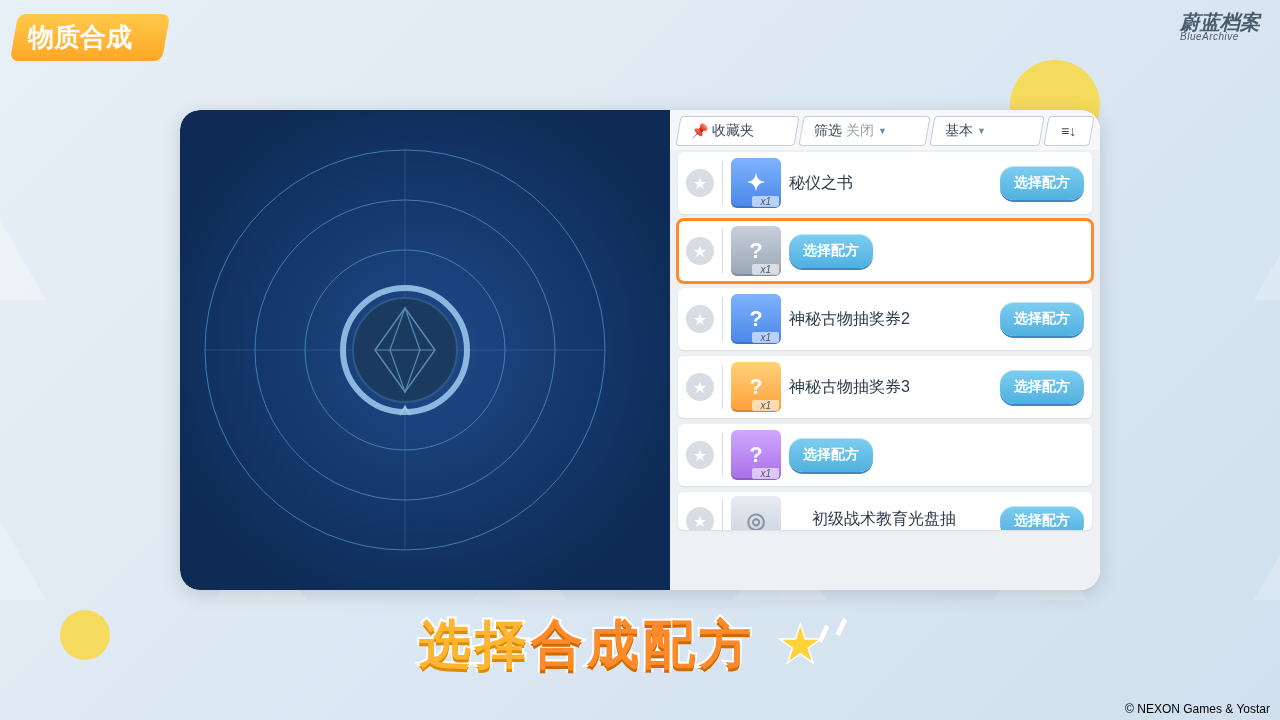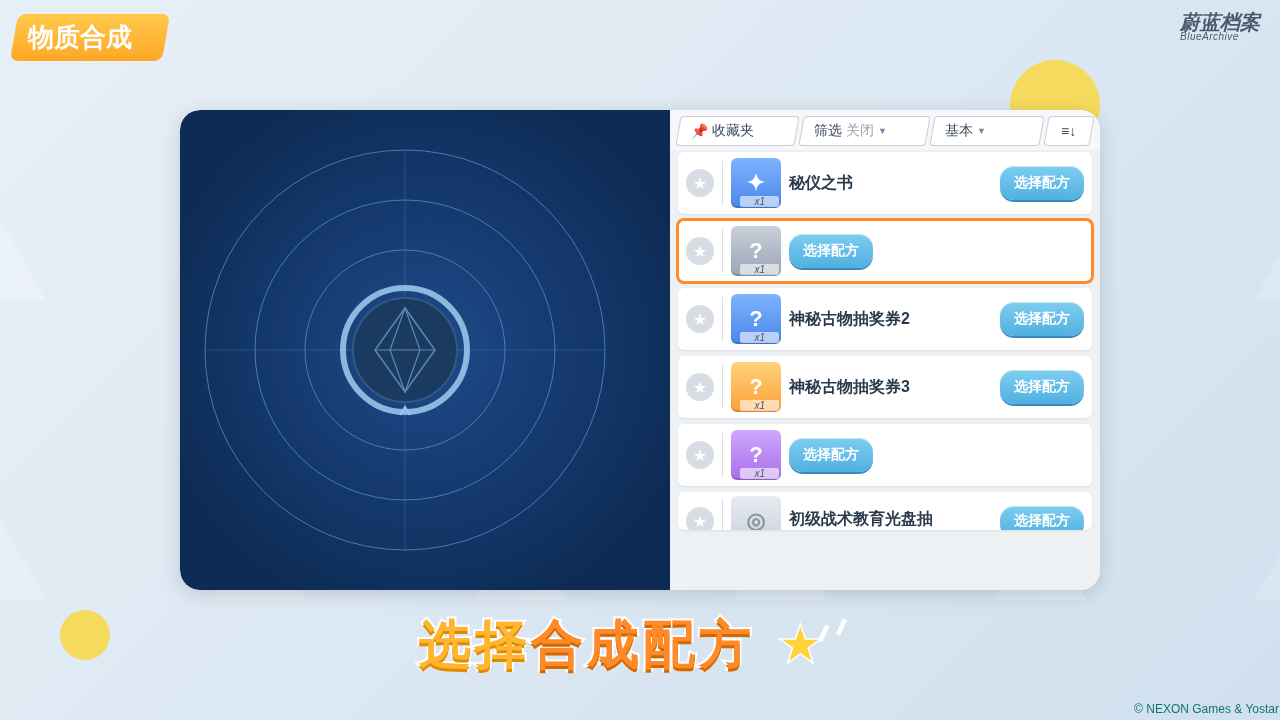--- a/index.html
+++ b/index.html
@@ -131,45 +131,45 @@
   .item-ico {
     width: 50px; height: 50px; border-radius: 6px;
     position: relative; flex: 0 0 50px;
     display:flex; align-items:center; justify-content:center;
     font-size: 22px; color: #fff; font-weight: bold;
     box-shadow: inset 0 -2px 0 rgba(0,0,0,0.15);
   }
   .item-ico .qty {
     position:absolute; right:2px; bottom:1px;
     font-size:10px; color:#4a5a6a; font-style: italic;
-    background: rgba(255,255,255,0.6); padding: 0 14px; border-radius: 2px;
+    background: rgba(255,255,255,0.6); padding: 0 8px; border-radius: 2px;
     font-weight: normal;
   }
   .rar-blue   { background: linear-gradient(#7fb3ff,#4a86e8); }
   .rar-gray   { background: linear-gradient(#c8d0da,#9aa5b5); }
   .rar-gold   { background: linear-gradient(#ffd27a,#ff9f3a); }
   .rar-purple { background: linear-gradient(#d0a8ff,#a86ee8); }
   .rar-white  { background: linear-gradient(#e8ecf2,#c8d0da); color:#8a96a4; }
 
   .item-name {
-    flex: 1; font-size: 16px; color: #2a3a4a; font-weight: 700;
+    flex: 1; font-size: 16px; color: #2a3a4a; font-weight: 400;
     white-space: nowrap; overflow: hidden; text-overflow: ellipsis;
   }
   .choose-btn {
     background: linear-gradient(#7ecdf0,#50b0e0);
     color: #fff; font-size: 14px; font-weight: bold;
     border: none; border-radius: 14px;
     padding: 8px 14px;
     cursor: pointer;
     box-shadow: 0 2px 0 #3a8ac0, inset 0 1px 0 rgba(255,255,255,0.5);
   }
   .recipe-row.cut { height: 38px; overflow: hidden; padding-top:0; padding-bottom:0; }
   .recipe-row.cut .item-ico, .recipe-row.cut .star-slot, .recipe-row.cut .divider { transform: translateY(10px); }
   .recipe-row.cut .choose-btn { transform: translateY(10px); padding:6px 14px; }
-  .recipe-row.cut .item-name { transform: translateY(8px); }
+  .recipe-row.cut .item-name { transform: translateY(8px); margin-left: 23px; }
 
   
   .caption {
     position: absolute; bottom: 40px; left: 0; right: 0;
     text-align: center;
     font-size: 52px; font-weight: 900;
     letter-spacing: 4px;
     z-index: 4;
     white-space: nowrap;
   }
@@ -195,22 +195,22 @@
     position: relative; top:-4px;
   }
   .cap-dash {
     display:inline-block; color:#ffb530; font-size:30px;
     transform: rotate(-20deg) translateY(-18px);
     -webkit-text-stroke: 2px #fff;
   }
 
   
   .copyright {
-    position: absolute; bottom: 4px; right: 1px;
-    font-size: 12px; color: #0f766e; z-index:5;
+    position: absolute; bottom: 4px; right: 10px;
+    font-size: 12px; color: #000000; z-index:5;
   }
 </style>
 </head>
 <body>
 
 <div class="bg-tri"></div>
 <div class="deco-yellow deco1"></div>
 <div class="deco-yellow deco2"></div>
 
 <div class="title-ribbon">

